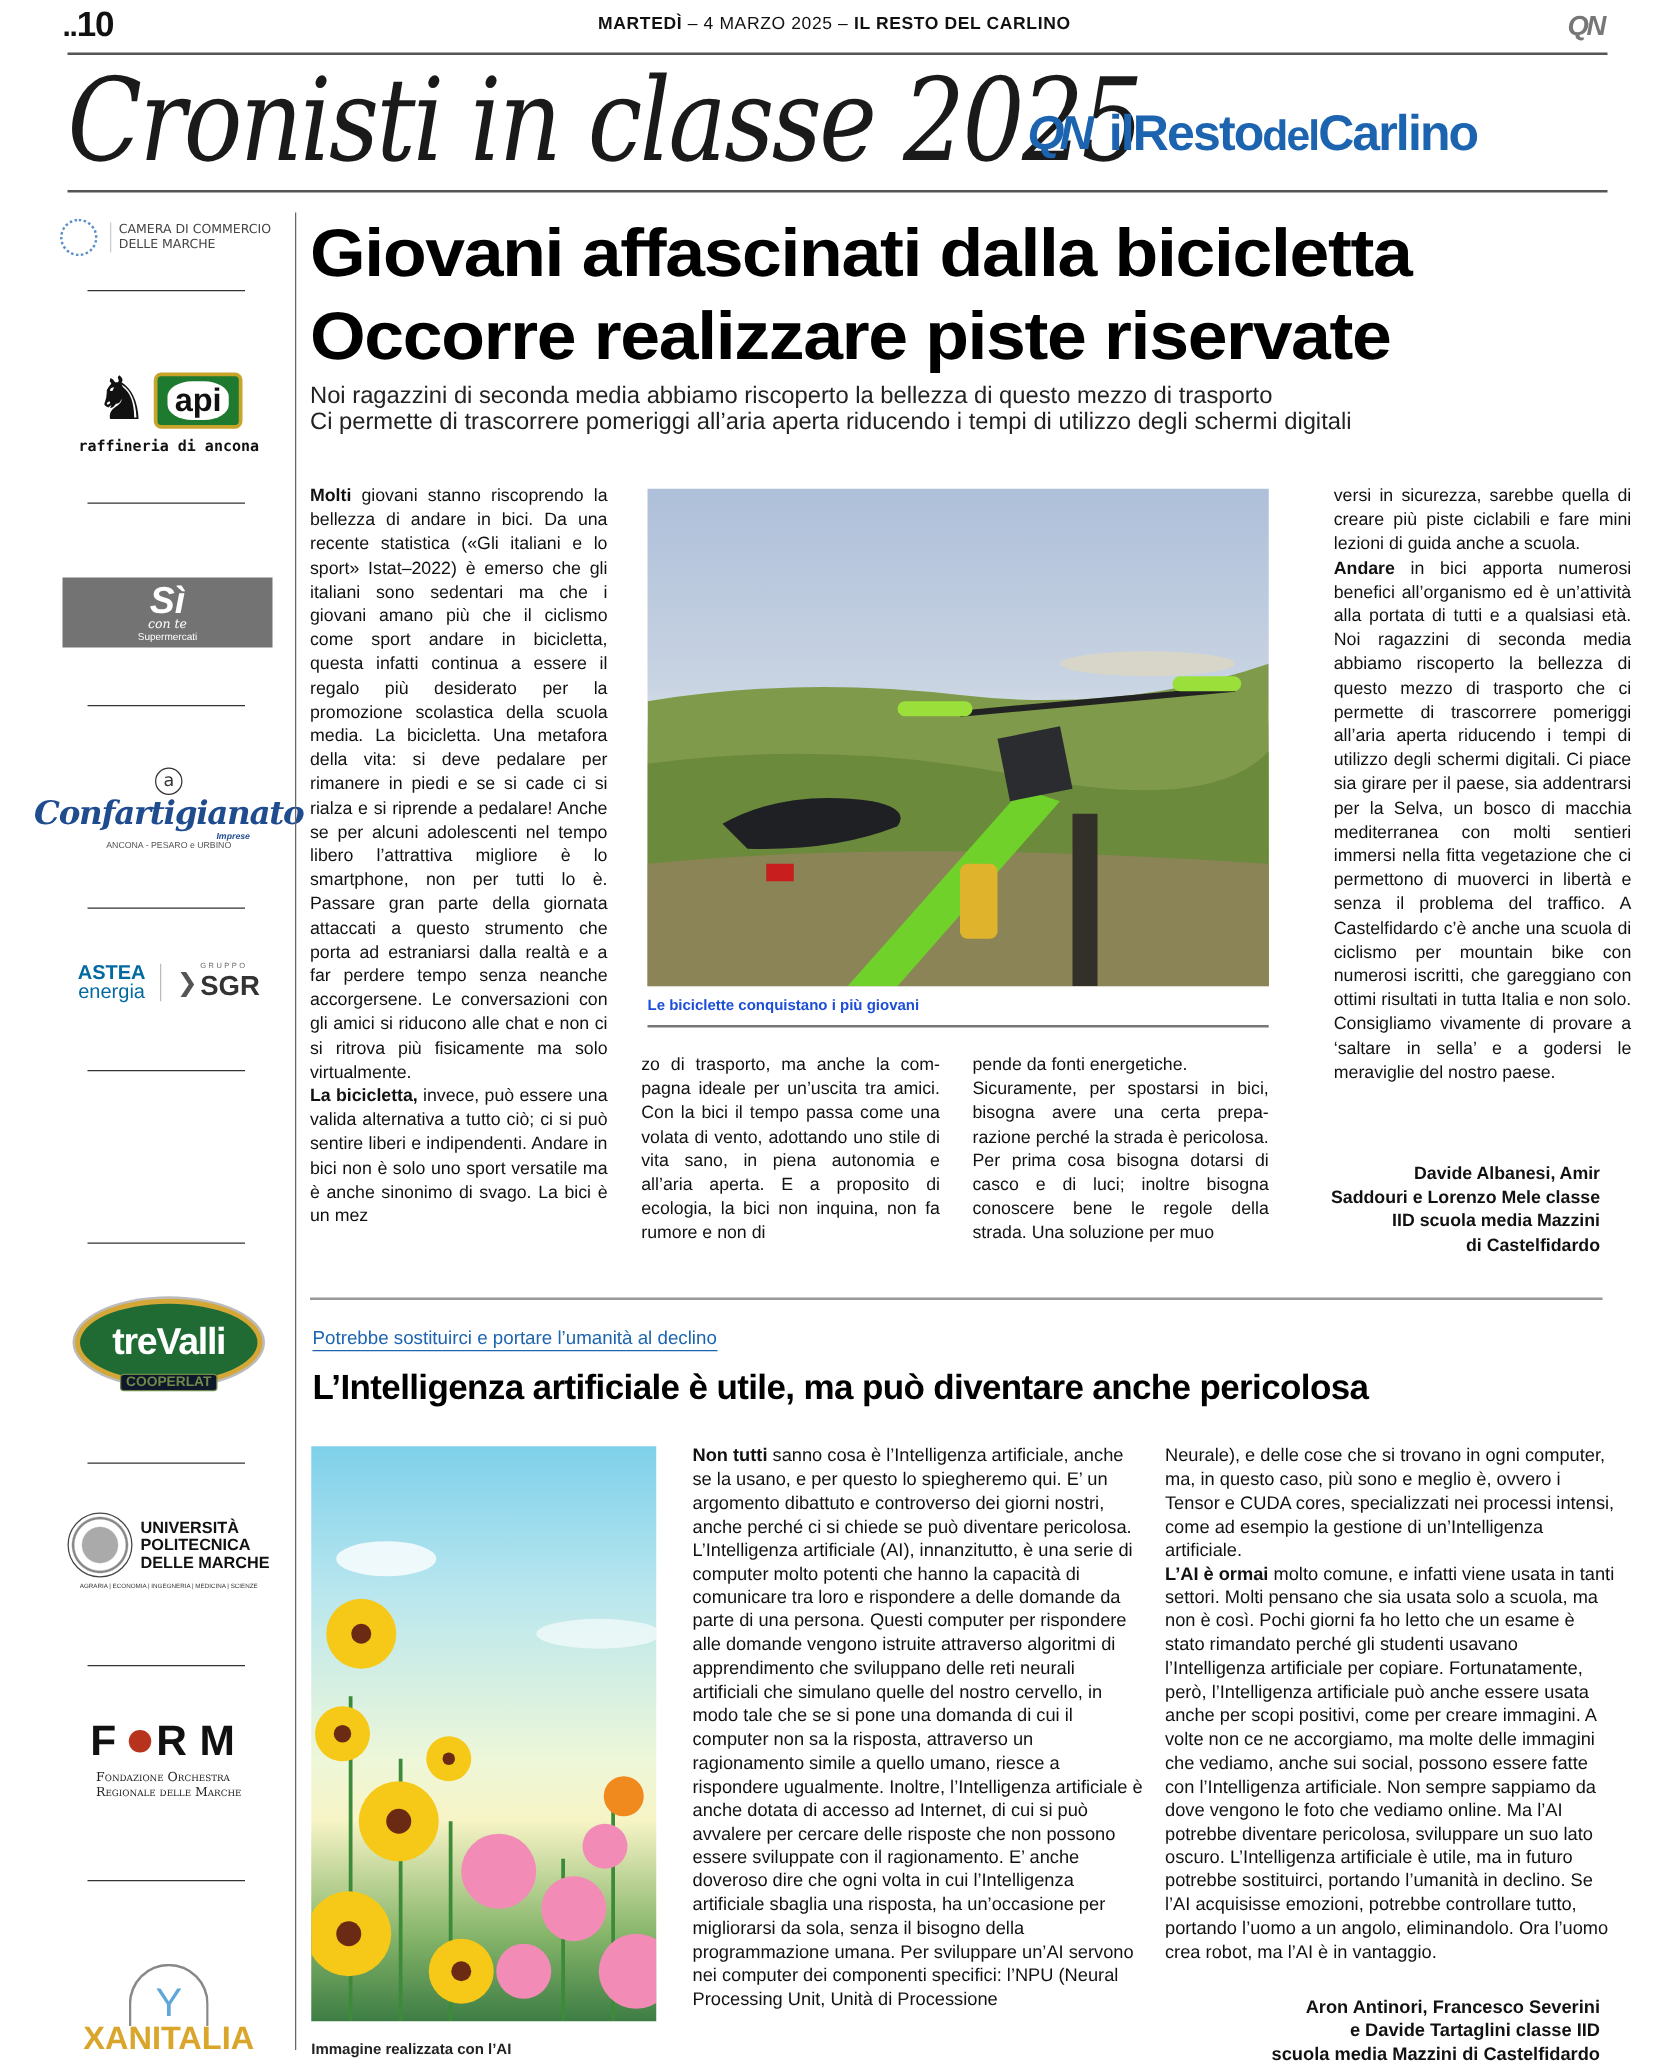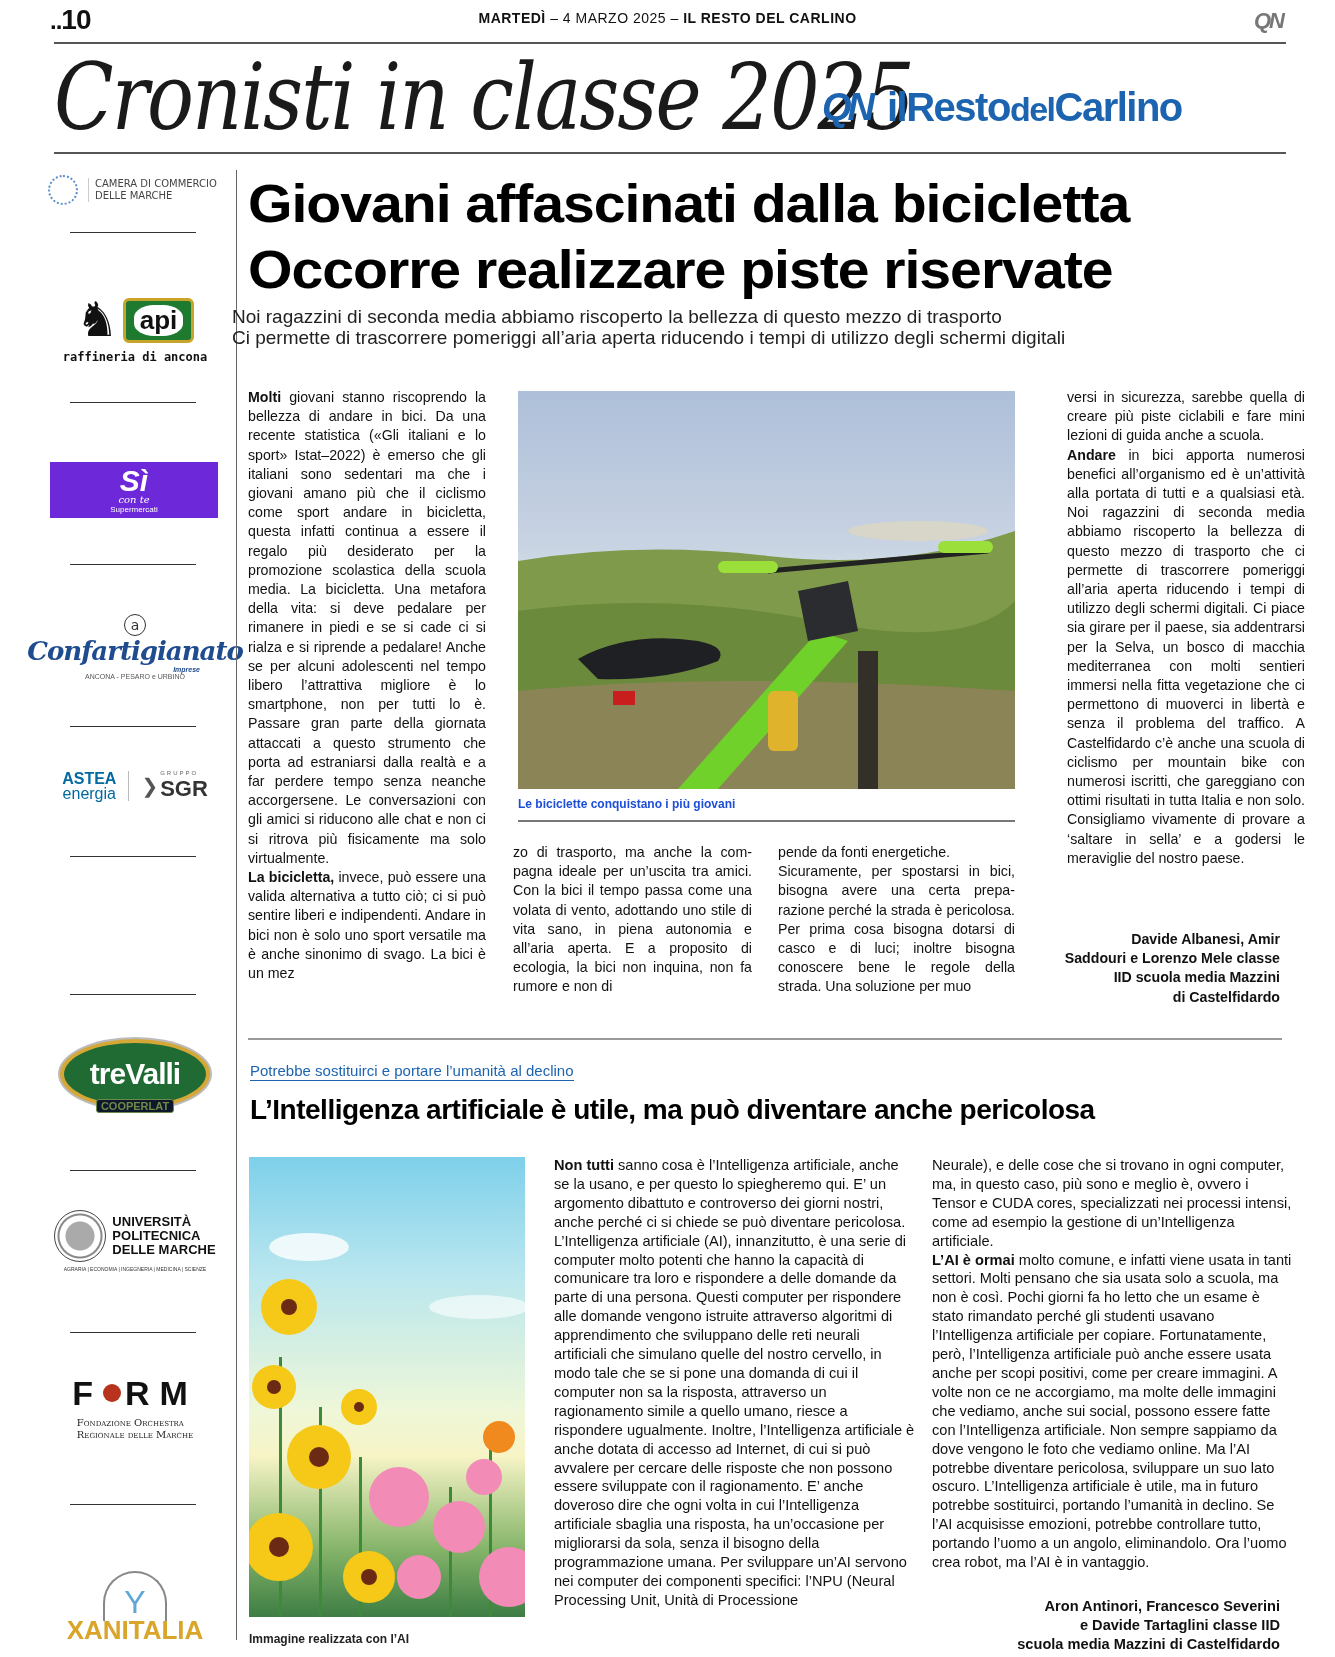--- a/index.html
+++ b/index.html
@@ -32,21 +32,21 @@
   .camera .mark { width: 30px; height: 30px; border: 2px dotted #5b8fc9; border-radius: 50%; margin-right: 10px; }
   .camera .txt { font: 10px "DejaVu Sans", sans-serif; color: #444; line-height: 12px; border-left: 1px solid #ccc; padding-left: 6px; }
 
   .api { top: 115px; height: 90px; }
   .api .row { display: flex; align-items: center; }
   .api .horse { font-size: 48px; line-height: 56px; color: #111; margin-right: 4px; }
   .api .box { background: #1d7a2f; border: 3px solid #c8a52a; border-radius: 6px; padding: 4px 8px; }
   .api .box span { background: #fff; display: inline-block; border-radius: 40%; padding: 0 6px; font: bold 26px "Liberation Sans", sans-serif; color: #111; }
   .api .sub { font: bold 12px "DejaVu Sans Mono", monospace; margin-top: 2px; }
 
-  .si { top: 294px; height: 56px; left: 10px; width: 168px; background: #6d28d9; color: #fff; }
+  .si { top: 294px; height: 56px; left: 10px; width: 168px; background: #737373; color: #fff; }
   .si .big { font: italic 900 30px "Liberation Sans", sans-serif; line-height: 28px; }
   .si .small { font: italic 10px "DejaVu Serif", serif; line-height: 10px; }
   .si .sm { font: 8px "Liberation Sans", sans-serif; }
 
   .confa { top: 436px; height: 86px; }
   .confa .at { width: 22px; height: 22px; border: 1px solid #333; border-radius: 50%; text-align: center; font: 14px "DejaVu Sans", sans-serif; line-height: 20px; color: #333; }
   .confa .name { font: italic bold 26px "DejaVu Serif", serif; color: #1f4b8f; letter-spacing: -1px; }
   .confa .imp { font: italic bold 7px "Liberation Sans", sans-serif; color: #1f4b8f; align-self: flex-end; margin-right: 30px; }
   .confa .loc { font: 7px "Liberation Sans", sans-serif; color: #555; }
 
@@ -74,21 +74,21 @@
   .form .logo { font: bold 34px "Liberation Sans", sans-serif; letter-spacing: 10px; display: flex; align-items: center; color: #111; }
   .form .dot { display: inline-block; width: 18px; height: 18px; border-radius: 50%; background: #b8331d; margin-right: 4px; }
   .form .fs { font: 10px "DejaVu Serif", serif; font-variant: small-caps; line-height: 12px; color: #222; text-align: left; margin-top: 4px; }
 
   .xanitalia { top: 1400px; height: 80px; }
   .xanitalia .circ { width: 64px; height: 50px; border: 2px solid #888; border-bottom: none; border-radius: 32px 32px 0 0; display: flex; justify-content: center; align-items: flex-end; color: #5fa7d9; font-size: 32px; }
   .xanitalia .w { font: bold 26px "Liberation Sans", sans-serif; color: #d9a52a; letter-spacing: 0px; margin-top: -6px; }
 
   
   .h1 { position: absolute; left: 248px; top: 170px; font: bold 54px "Liberation Sans", sans-serif; line-height: 66px; letter-spacing: -1px; transform: scaleX(1.06); transform-origin: left top; white-space: nowrap; color: #000; }
-  .standfirst { position: absolute; left: 232px; top: 306px; font: 19px "Liberation Sans", sans-serif; line-height: 21px; color: #222; white-space: nowrap; }
+  .standfirst { position: absolute; left: 248px; top: 306px; font: 19px "Liberation Sans", sans-serif; line-height: 21px; color: #222; white-space: nowrap; }
   .col { position: absolute; font: 14.2px "Liberation Sans", sans-serif; line-height: 19.2px; color: #111; text-align: justify; hyphens: manual; }
   .col p { text-indent: 0; }
   .col b { font-weight: bold; }
   .c1 { left: 248px; top: 388px; width: 238px; }
   .c2 { left: 513px; top: 843px; width: 239px; }
   .c3 { left: 778px; top: 843px; width: 237px; }
   .c4 { left: 1042px; top: 388px; width: 238px; margin-left: 25px; }
   .byline1 { position: absolute; right: 55px; top: 930px; font: bold 14.2px "Liberation Sans", sans-serif; line-height: 19.2px; text-align: right; color: #111; }
 
   .photo1 { position: absolute; left: 518px; top: 391px; width: 497px; height: 398px; overflow: hidden; background: linear-gradient(180deg, #aebfd9 0%, #c9d4e3 40%, #d8dfe7 46%, #b8c39a 48%, #8aa15a 55%, #6e8a3e 70%, #7a7a4c 85%, #8a7a56 100%); }

